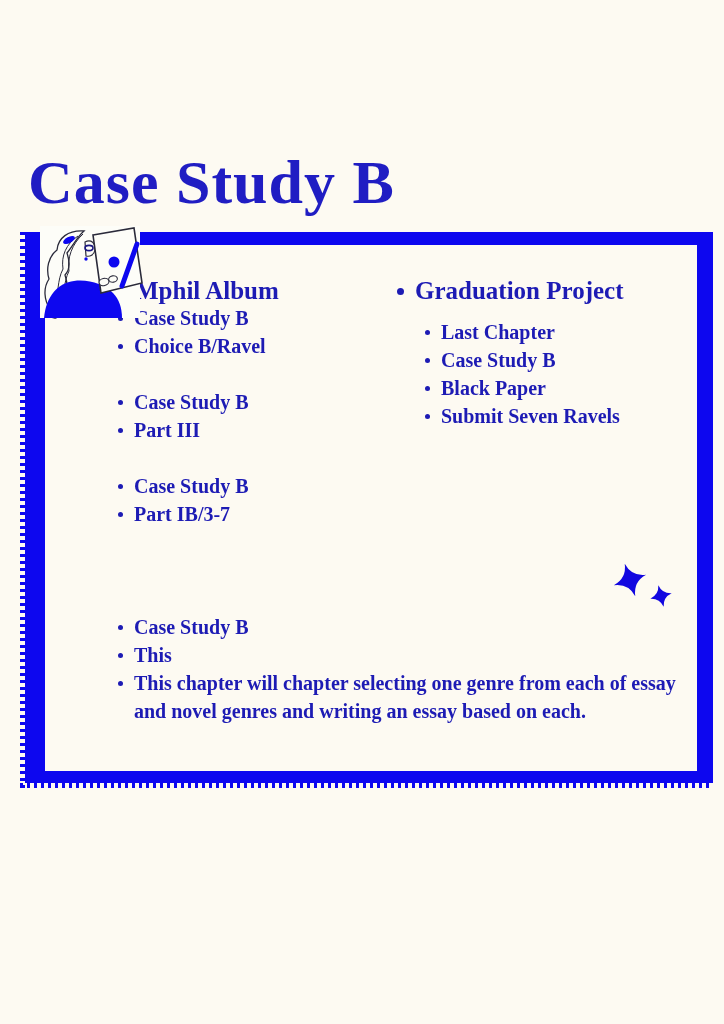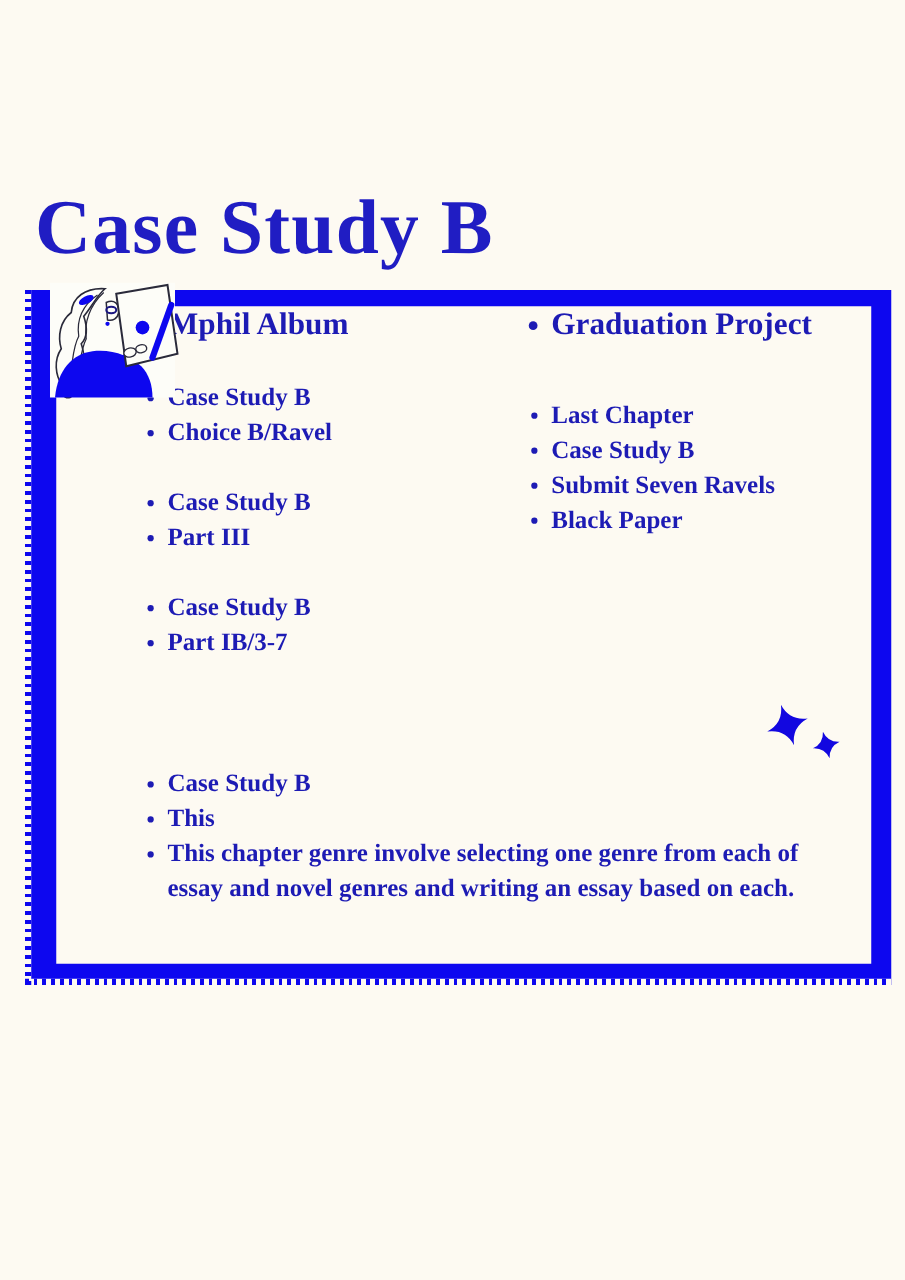--- a/index.html
+++ b/index.html
@@ -45,27 +45,28 @@
   .board::after{
     content:"";position:absolute;
     left:-25px;right:-16px;bottom:-17px;height:5px;
     background:repeating-linear-gradient(to right,var(--blue) 0 3px,transparent 3px 7px);
   }
   .hdr{
     position:absolute;
     font-size:25px;font-weight:bold;color:var(--text-blue);
     line-height:30px;white-space:nowrap;
     padding-left:20px;
+    margin-top:31px;
   }
   .hdr::before{
     content:"";position:absolute;left:2px;top:12px;
     width:7px;height:7px;border-radius:50%;background:var(--text-blue);
   }
   .hdr-left{left:70px;top:0px;}
-  .hdr-right{left:376px;top:0px;}
+  .hdr-right{left:350px;top:0px;}
   ul.blist{
     position:absolute;list-style:none;
     font-size:20px;font-weight:bold;color:var(--text-blue);
   }
   ul.blist li{
     position:relative;
     line-height:28px;
     padding-left:16px;
   }
   ul.blist li::before{
@@ -96,33 +97,33 @@
   </ul>
 
   <ul class="blist list-left-b">
     <li>Case Study B</li>
     <li>Part III</li>
   </ul>
 
   <ul class="blist list-right">
     <li>Last Chapter</li>
     <li>Case Study B</li>
+    <li>Black Paper</li>
     <li>Submit Seven Ravels</li>
-    <li>Black Paper</li>
   </ul>
 
   <ul class="blist sec-courses">
     <li>Case Study B</li>
     <li>Part IB/3-7</li>
   </ul>
 
   <ul class="blist sec-essay">
     <li>Case Study B</li>
     <li>This</li>
-    <li>This chapter genre involve selecting one genre from each of essay and novel genres and writing an essay based on each.</li>
+    <li>This chapter will chapter selecting one genre from each of essay and novel genres and writing an essay based on each.</li>
   </ul>
 
   <svg class="illustration" width="118" height="98" viewBox="0 0 118 98">
     <rect x="2" y="0" width="100" height="92" fill="#fdfdf8"></rect>
 
     <path d="M46,5 C30,4 20,12 19,24 C10,31 8,43 11,53 C5,62 6,74 12,83 C10,88 13,93 18,92 C24,89 27,80 25,72 C31,65 29,55 27,49 C33,43 31,33 29,27 C35,20 39,11 46,5 Z" fill="#fdfdf8" stroke="#2a2a3a" stroke-width="1.3"></path>
     <path d="M40,10 C28,18 23,30 25,43 C19,54 21,68 16,80" fill="none" stroke="#2a2a3a" stroke-width="1"></path>
     <path d="M45,8 C34,18 29,32 31,45 C25,57 27,70 21,84" fill="none" stroke="#2a2a3a" stroke-width="1"></path>
 
     <path d="M47,16 C53,13 58,17 57,24 C56,29 52,31 48,30 Z" fill="#fdfdf8" stroke="#2a2a3a" stroke-width="1.2"></path>

